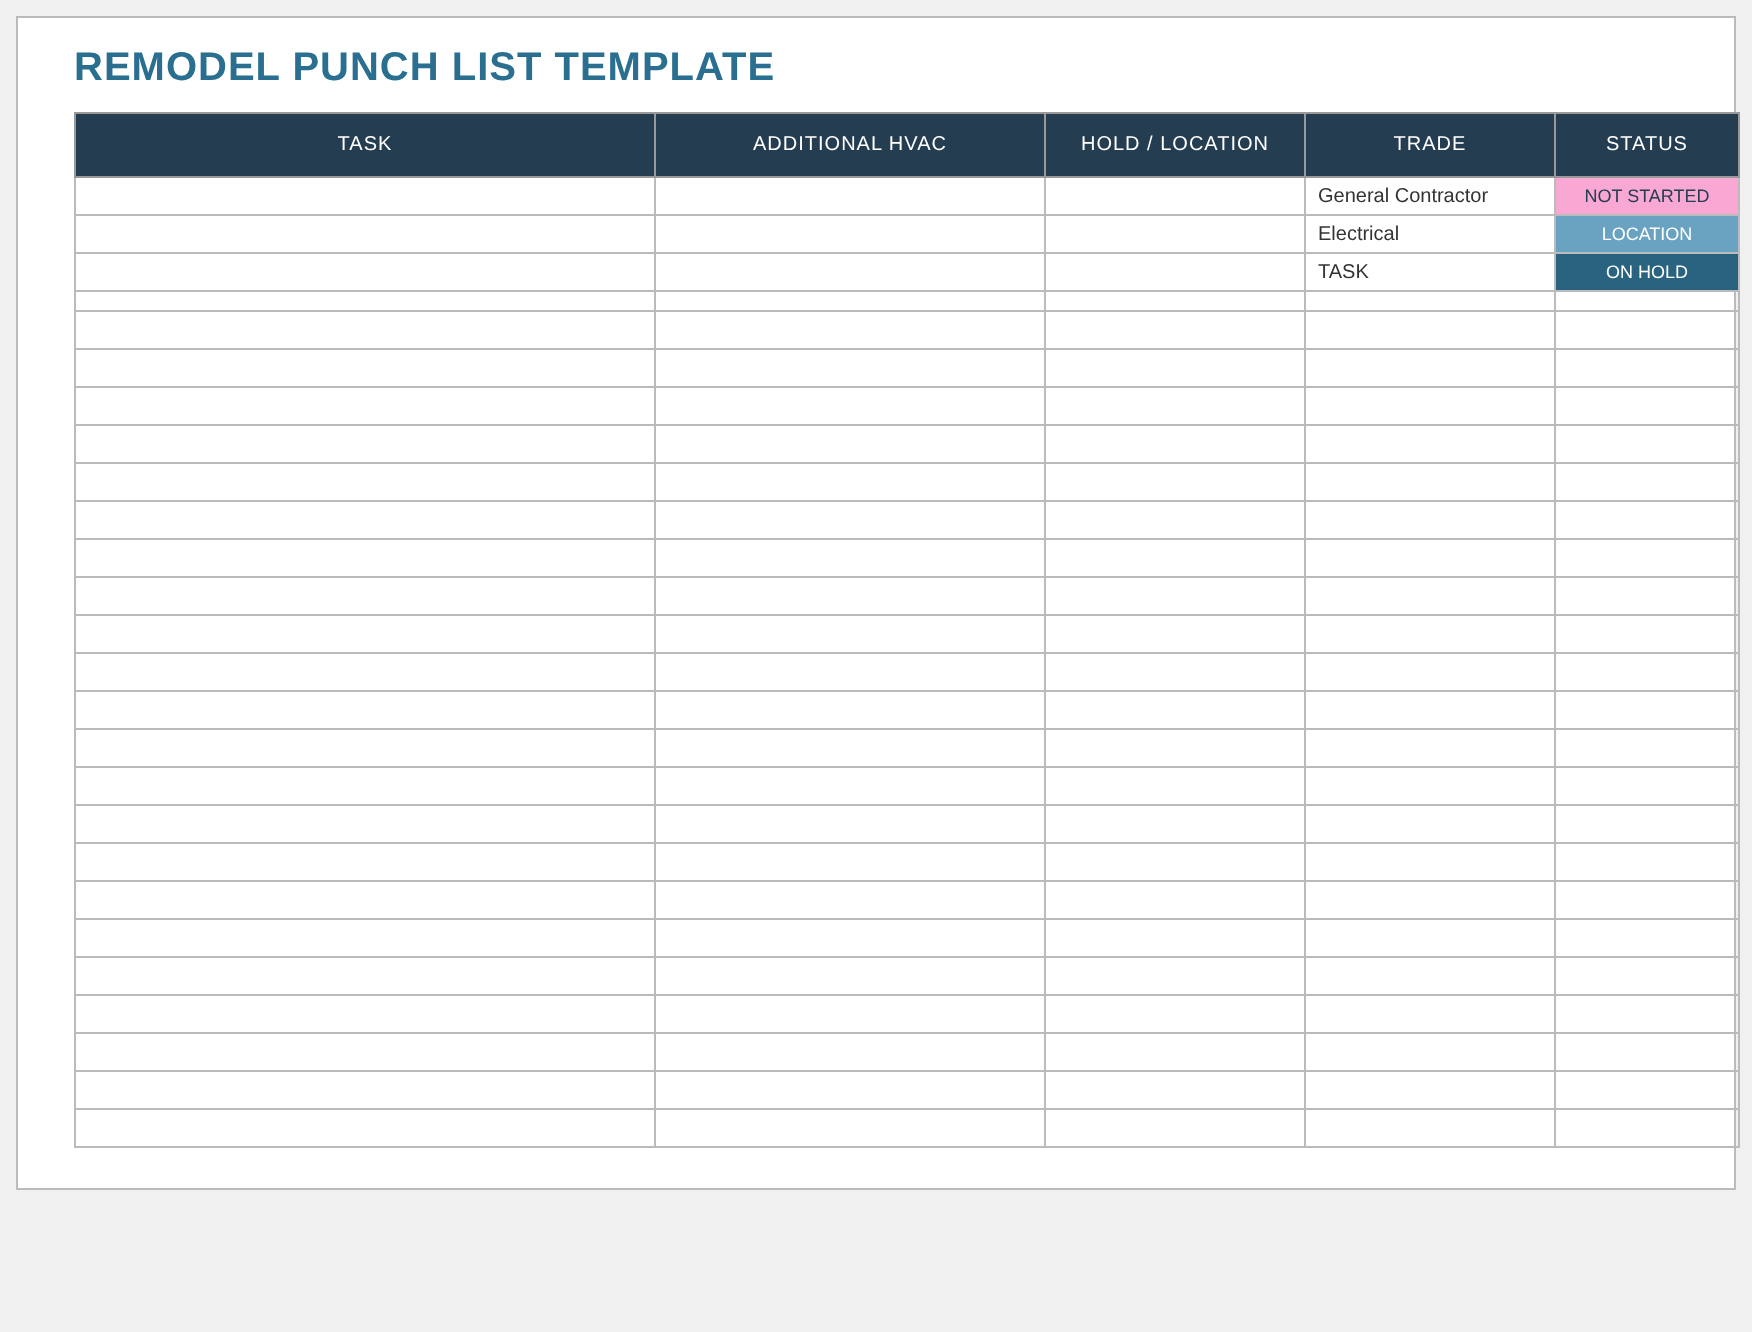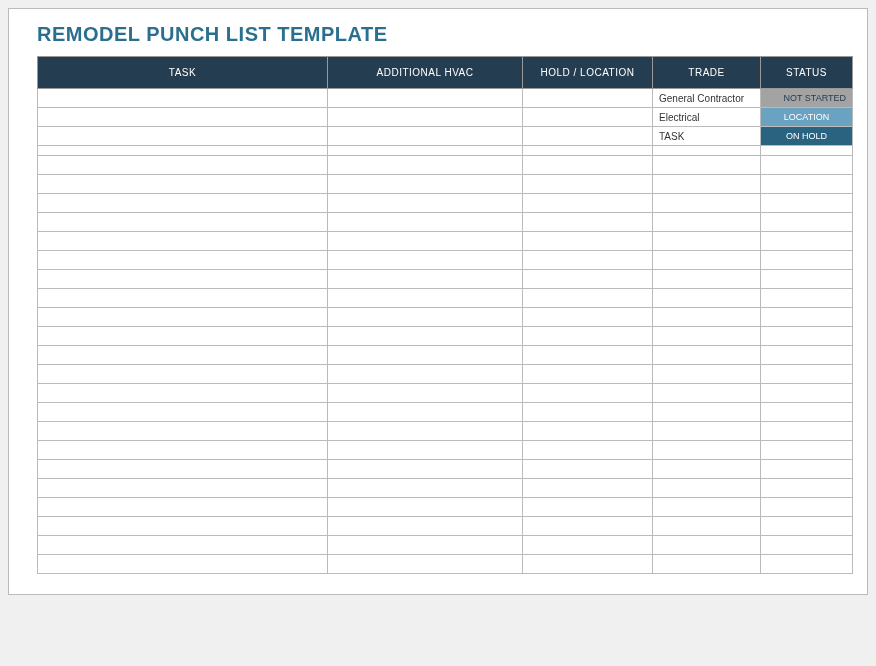--- a/index.html
+++ b/index.html
@@ -47,21 +47,21 @@
       font-size: 10px;
       padding: 0 6px;
       vertical-align: middle;
       color: #333;
       overflow: hidden;
       white-space: nowrap;
     }
     .col-task { width: 290px; }
     .col-info { width: 195px; }
     .col-room { width: 130px; }
-    .col-trade { width: 108px; text-align: left; }
+    .col-trade { width: 125px; text-align: left; }
     .col-status { width: 92px; text-align: center; }
     .status-cell {
       text-align: center;
       font-size: 9px;
     }
     .spacer-row td {
       height: 10px;
       border-left: 1px solid #bbb;
       border-right: 1px solid #bbb;
       border-top: none;
@@ -89,21 +89,21 @@
         <th>TRADE</th>
         <th>STATUS</th>
       </tr>
     </thead>
     <tbody id="tbody">
     <tr>
           <td></td>
           <td></td>
           <td></td>
           <td class="col-trade">General Contractor</td>
-          <td class="status-cell" style="background: #a3a3a3; color: rgb(37, 61, 81); text-align: right;">NOT STARTED</td>
+          <td class="status-cell" style="background: #f9a8d4; color: rgb(37, 61, 81);">NOT STARTED</td>
         </tr>
         <tr>
           <td></td>
           <td></td>
           <td></td>
           <td class="col-trade">Electrical</td>
           <td class="status-cell" style="background: rgb(106, 162, 194); color: rgb(255, 255, 255);">LOCATION</td>
         </tr>
         <tr>
           <td></td>

